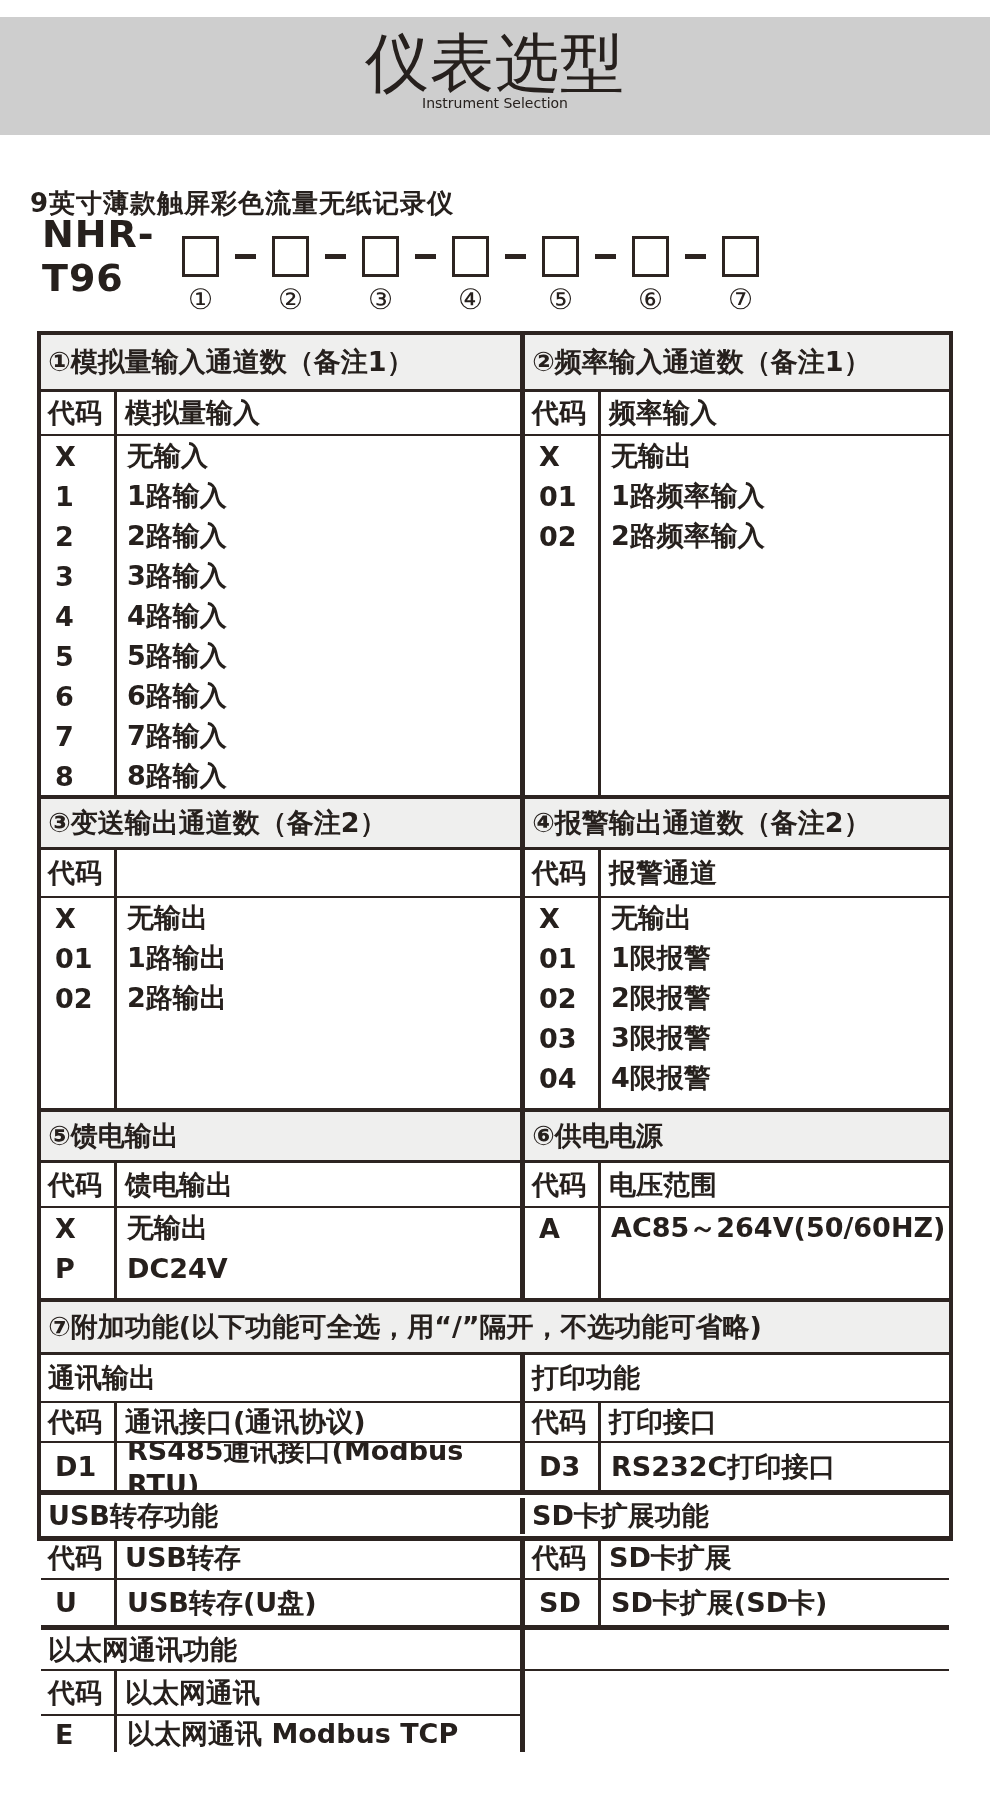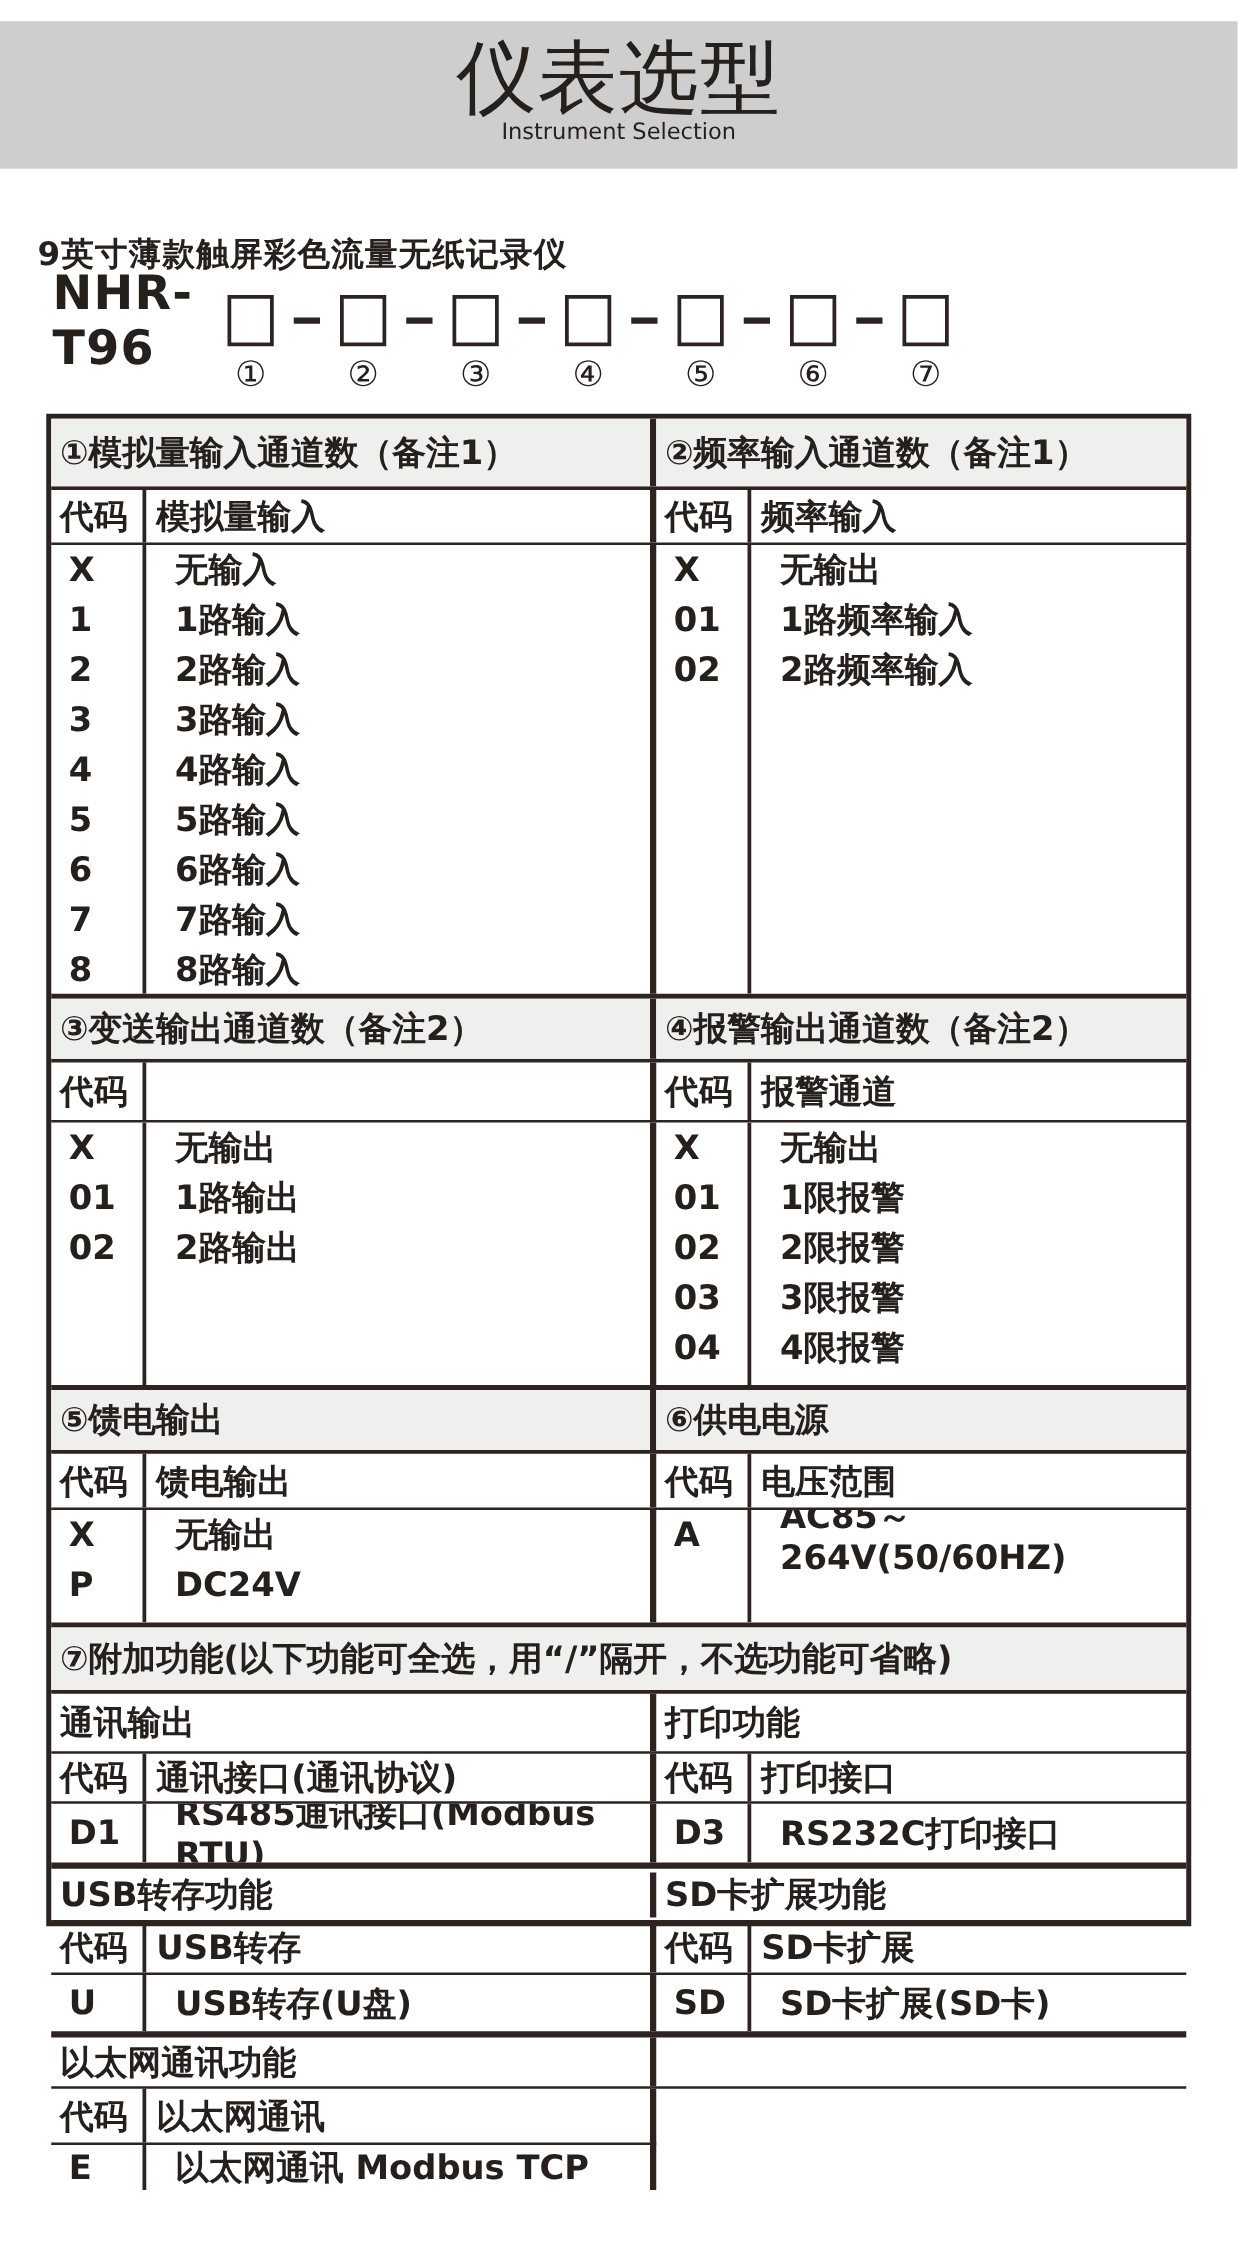--- a/index.html
+++ b/index.html
@@ -14,21 +14,21 @@
     width:990px;height:1796px;position:relative;overflow:hidden;
     font-family:"DejaVu Sans","Liberation Sans",sans-serif;
     color:var(--tx);
   }
   
   .topbar{
     position:absolute;left:0;top:17px;width:990px;height:118px;
     background:var(--topbar);text-align:center;
   }
   .topbar-title{font-size:64px;font-weight:400;line-height:1.08;margin-top:12px;letter-spacing:1px;}
-  .topbar-sub{font-size:18px;font-weight:400;margin-top:-3px;text-align:center;}
+  .topbar-sub{font-size:14px;font-weight:400;margin-top:-3px;text-align:center;}
   
   .product-name{position:absolute;left:30px;top:186px;font-size:26px;font-weight:700;letter-spacing:1px;}
   .model-row{position:absolute;left:42px;top:231px;height:50px;display:flex;align-items:center;}
   .model-prefix{font-size:38px;font-weight:700;width:140px;letter-spacing:1px;}
   .seg-box{width:37px;height:41px;border:3px solid var(--bd);flex:0 0 auto;}
   .dash{width:21px;height:5px;background:var(--bd);margin:0 16px;flex:0 0 auto;}
   .markers{position:absolute;left:42px;top:283px;padding-left:140px;display:flex;}
   .marker{width:37px;margin-right:53px;text-align:center;font-size:28px;font-weight:400;
           font-family:"DejaVu Serif","DejaVu Sans",serif;}
   
@@ -58,21 +58,21 @@
   .sub .ch{width:76px;border-right:3px solid var(--bd);display:flex;align-items:center;padding-left:7px;}
   .sub .dh{flex:1;display:flex;align-items:center;padding-left:8px;}
   
   .rows{overflow:hidden;}
   .rows.with-div::before{
     content:"";position:absolute;left:73px;top:0;bottom:0;width:3px;background:var(--bd);
   }
   .row{display:flex;align-items:center;height:40px;}
   .tall .row{height:100%;}
   .rc{width:76px;padding-left:14px;flex:0 0 auto;}
-  .rd{flex:1;padding-left:23px;}
+  .rd{flex:1;padding-left:10px;}
   
   .hdr-cell{display:flex;align-items:center;padding-left:7px;}
 </style>
 </head>
 <body>
 
 <div class="topbar">
   <div class="topbar-title">仪表选型</div>
   <div class="topbar-sub">Instrument Selection</div>
 </div>

